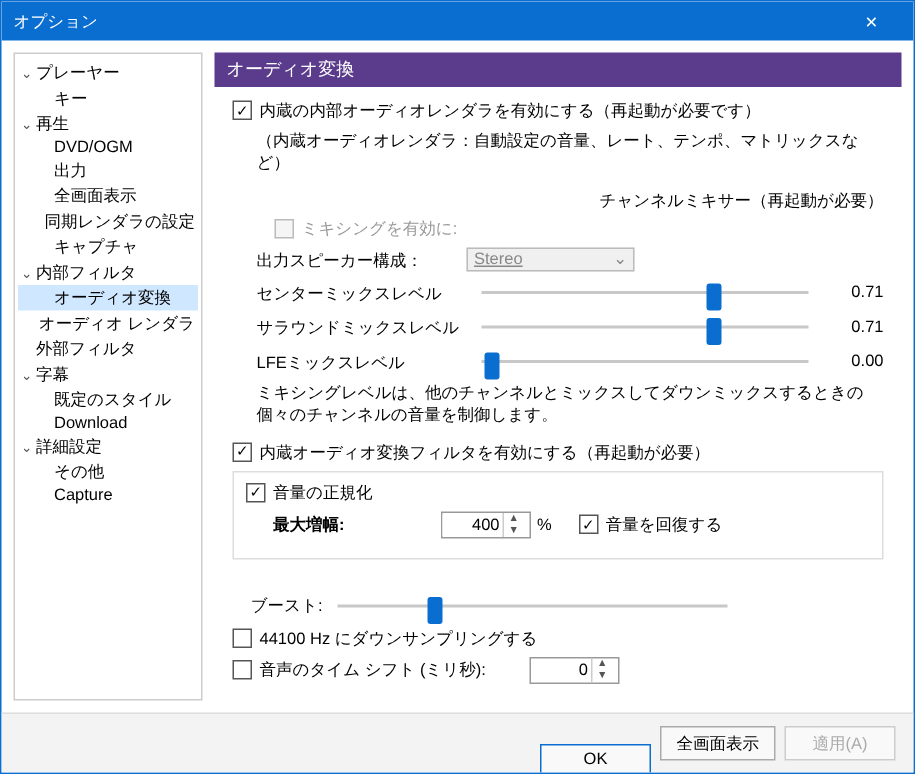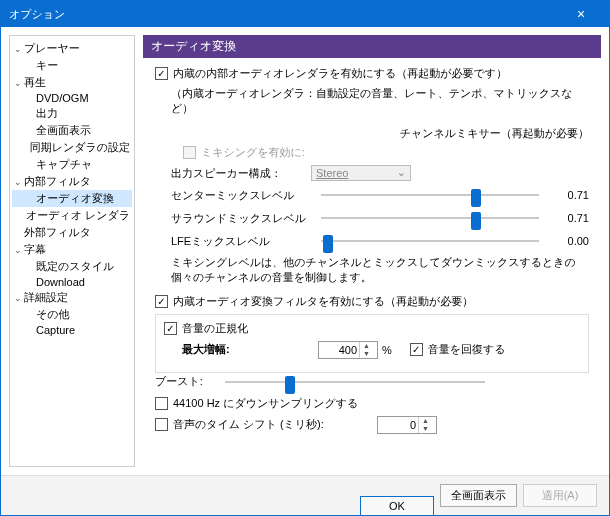--- a/index.html
+++ b/index.html
@@ -20,25 +20,25 @@
 .checkbox { width: 13px; height: 13px; border: 1px solid #555; margin-right: 5px; display: inline-flex; align-items: center; justify-content: center; font-size: 10px; background: #fff; cursor: pointer; }
 .checkbox.checked::after { content: "✓"; color: #000; }
 .checkbox.disabled { border-color: #bbb; background: #f5f5f5; cursor: default; }
 .indent { margin-left: 16px; }
 .subhead { margin-top: 6px; margin-bottom: 4px; }
 .label-col { width: 140px; }
 .slider { flex: 1; height: 18px; position: relative; margin: 0 10px; }
 .slider .track { position: absolute; top: 8px; left: 0; right: 0; height: 2px; background: #c8c8c8; }
 .slider .thumb { position: absolute; top: 3px; width: 10px; height: 18px; background: #0a6ed1; border-radius: 2px; transform: translateX(-50%); cursor: pointer; }
 .slider-val { width: 40px; text-align: right; }
-.select { border: 1px solid #bbb; background: #f0f0f0; color: #888; padding: 1px 18px 1px 4px; width: 100px; position: relative; text-decoration: underline; }
+.select { border: 1px solid #bbb; background: #f0f0f0; color: #888; padding: 1px 18px 1px 4px; width: 112px; position: relative; text-decoration: underline; }
 .select::after { content: "⌄"; position: absolute; right: 4px; top: 0; color: #888; }
 .note { margin-top: 4px; margin-bottom: 8px; line-height: 1.4; }
 .groupbox { border: 1px solid #ddd; padding: 6px 8px 8px; margin-top: 4px; position: relative; }
-.numbox { display: flex; align-items: center; border: 1px solid #999; background: #fff; width: 60px; margin-left: 24px; }
+.numbox { display: flex; align-items: center; border: 1px solid #999; background: #fff; width: 60px; }
 .numbox input { border: none; width: 40px; text-align: right; padding: 1px 2px; outline: none; font: inherit; }
 .numbox .spin { width: 14px; display: flex; flex-direction: column; border-left: 1px solid #ccc; }
 .numbox .spin span { height: 8px; font-size: 7px; text-align: center; line-height: 8px; cursor: pointer; color: #555; }
 .btnbar { position: absolute; bottom: 0; left: 0; right: 0; height: 40px; border-top: 1px solid #ddd; background: #f3f3f3; display: flex; justify-content: flex-end; align-items: center; padding: 0 12px; gap: 6px; }
 .btn { min-width: 74px; padding: 3px 10px; border: 1px solid #aaa; background: #f9f9f9; cursor: pointer; text-align: center; }
 .btn.default { border-color: #0a6ed1; margin-top: 20px; }
 .btn.disabled { color: #aaa; border-color: #ccc; cursor: default; }
 .disabled-text { color: #999; }
 </style>
 </head>
@@ -213,21 +213,21 @@
                 <span>▼</span>
               </div>
           </div>
           <span style="margin:0 4px;">%</span>
           <span style="width:14px;"></span>
           <span class="checkbox checked"></span>
           <span>音量を回復する</span>
         </div>
       </div>
 
-      <div class="row" style="margin-top:0;">
+      <div class="row" style="margin-top:22px;text-align:right;">
         <span style="width:60px;">ブースト:</span>
         <div class="slider" style="flex:0 0 260px;">
             <div class="track"></div>
             <div class="thumb" style="left:25%"></div>
           </div>
       </div>
 
       <div class="row">
         <span class="checkbox"></span>
         <span>44100 Hz にダウンサンプリングする</span>

